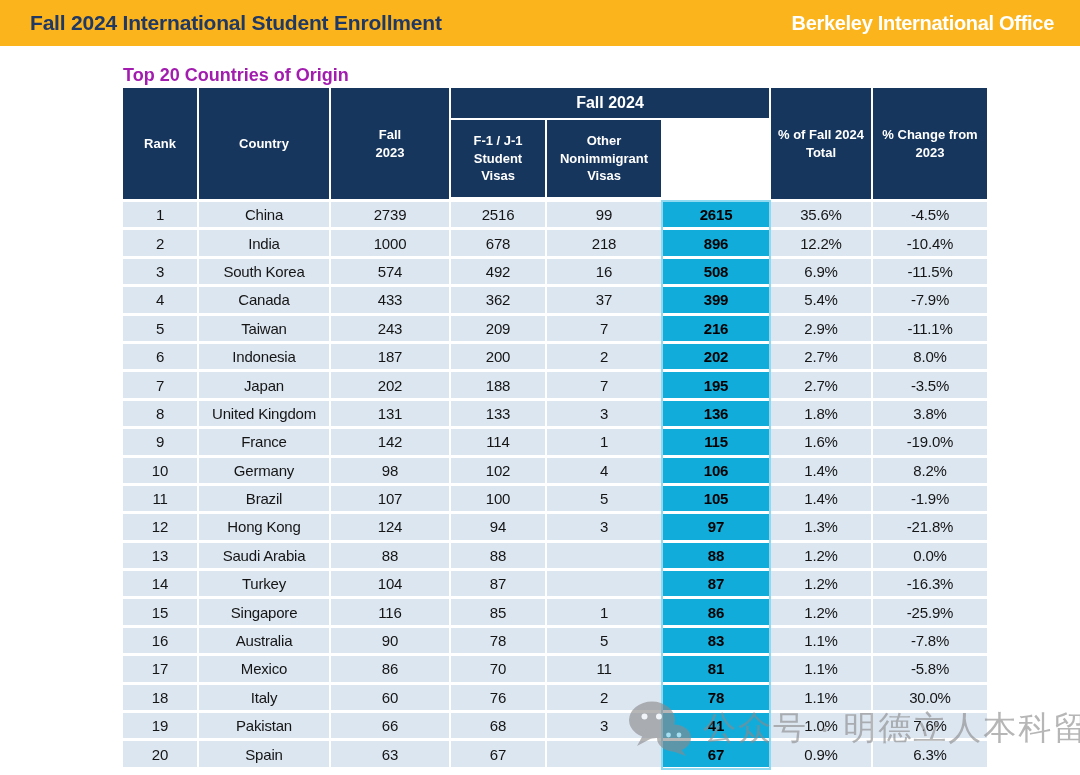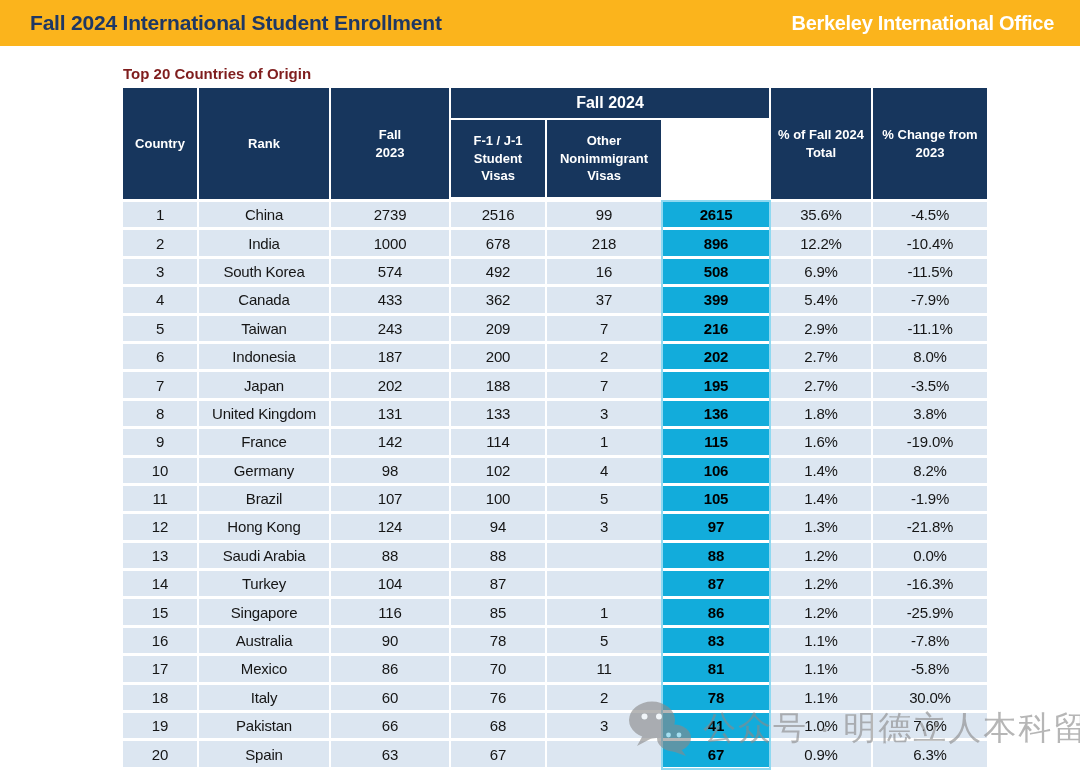--- a/index.html
+++ b/index.html
@@ -7,21 +7,21 @@
               font-family:"Liberation Sans","DejaVu Sans",sans-serif; }
   .page { position:relative; width:1080px; height:654px; background:#ffffff; }
 
   
   .topbar { position:absolute; top:0; left:0; width:1080px; height:46px;
             background:#FBB41C; display:flex; align-items:center; justify-content:space-between; }
   .topbar .title { color:#1F3864; font-weight:700; font-size:21px; padding-left:30px; letter-spacing:-0.2px; }
   .topbar .org   { color:#ffffff; font-weight:700; font-size:20px; padding-right:26px; letter-spacing:-0.3px; }
 
   
-  .subtitle { position:absolute; top:65px; left:123px; color:#7f1d1d; font-weight:700; font-size:15px; }
+  .subtitle { position:absolute; top:65px; left:123px; color:#a21caf; font-weight:700; font-size:18px; }
 
   
   .table { position:absolute; top:88px; left:123px; width:864px; }
 
   .thead { display:grid; grid-template-columns:74px 130px 118px 318px 100px 114px; column-gap:2px; height:111px; }
   .hcell { background:#17365D; color:#ffffff; font-weight:700; font-size:13px;
            display:flex; align-items:center; justify-content:center; text-align:center; line-height:1.35; }
   .hgroup { display:grid; grid-template-rows:30px 77px; row-gap:2px; }
   .hgroup-top { background:#17365D; color:#fff; font-weight:700; font-size:16px;
                 display:flex; align-items:center; justify-content:center; }
@@ -54,24 +54,24 @@
   <div class="topbar">
     <div class="title">Fall 2024 International Student Enrollment</div>
     <div class="org">Berkeley International Office</div>
   </div>
 
   <div class="subtitle">Top 20 Countries of Origin</div>
 
   <div class="table">
     <div class="thead">
       <div class="hcell">
+          <span>Rank</span>
+        </div>
+      <div class="hcell">
           <span>Country</span>
-        </div>
-      <div class="hcell">
-          <span>Rank</span>
         </div>
       <div class="hcell">
           <span class="hw-40">Fall 2023</span>
         </div>
       <div class="hgroup">
         <div class="hgroup-top">
             <span>Fall 2024</span>
           </div>
         <div class="hgroup-sub">
           <div class="hcell">

